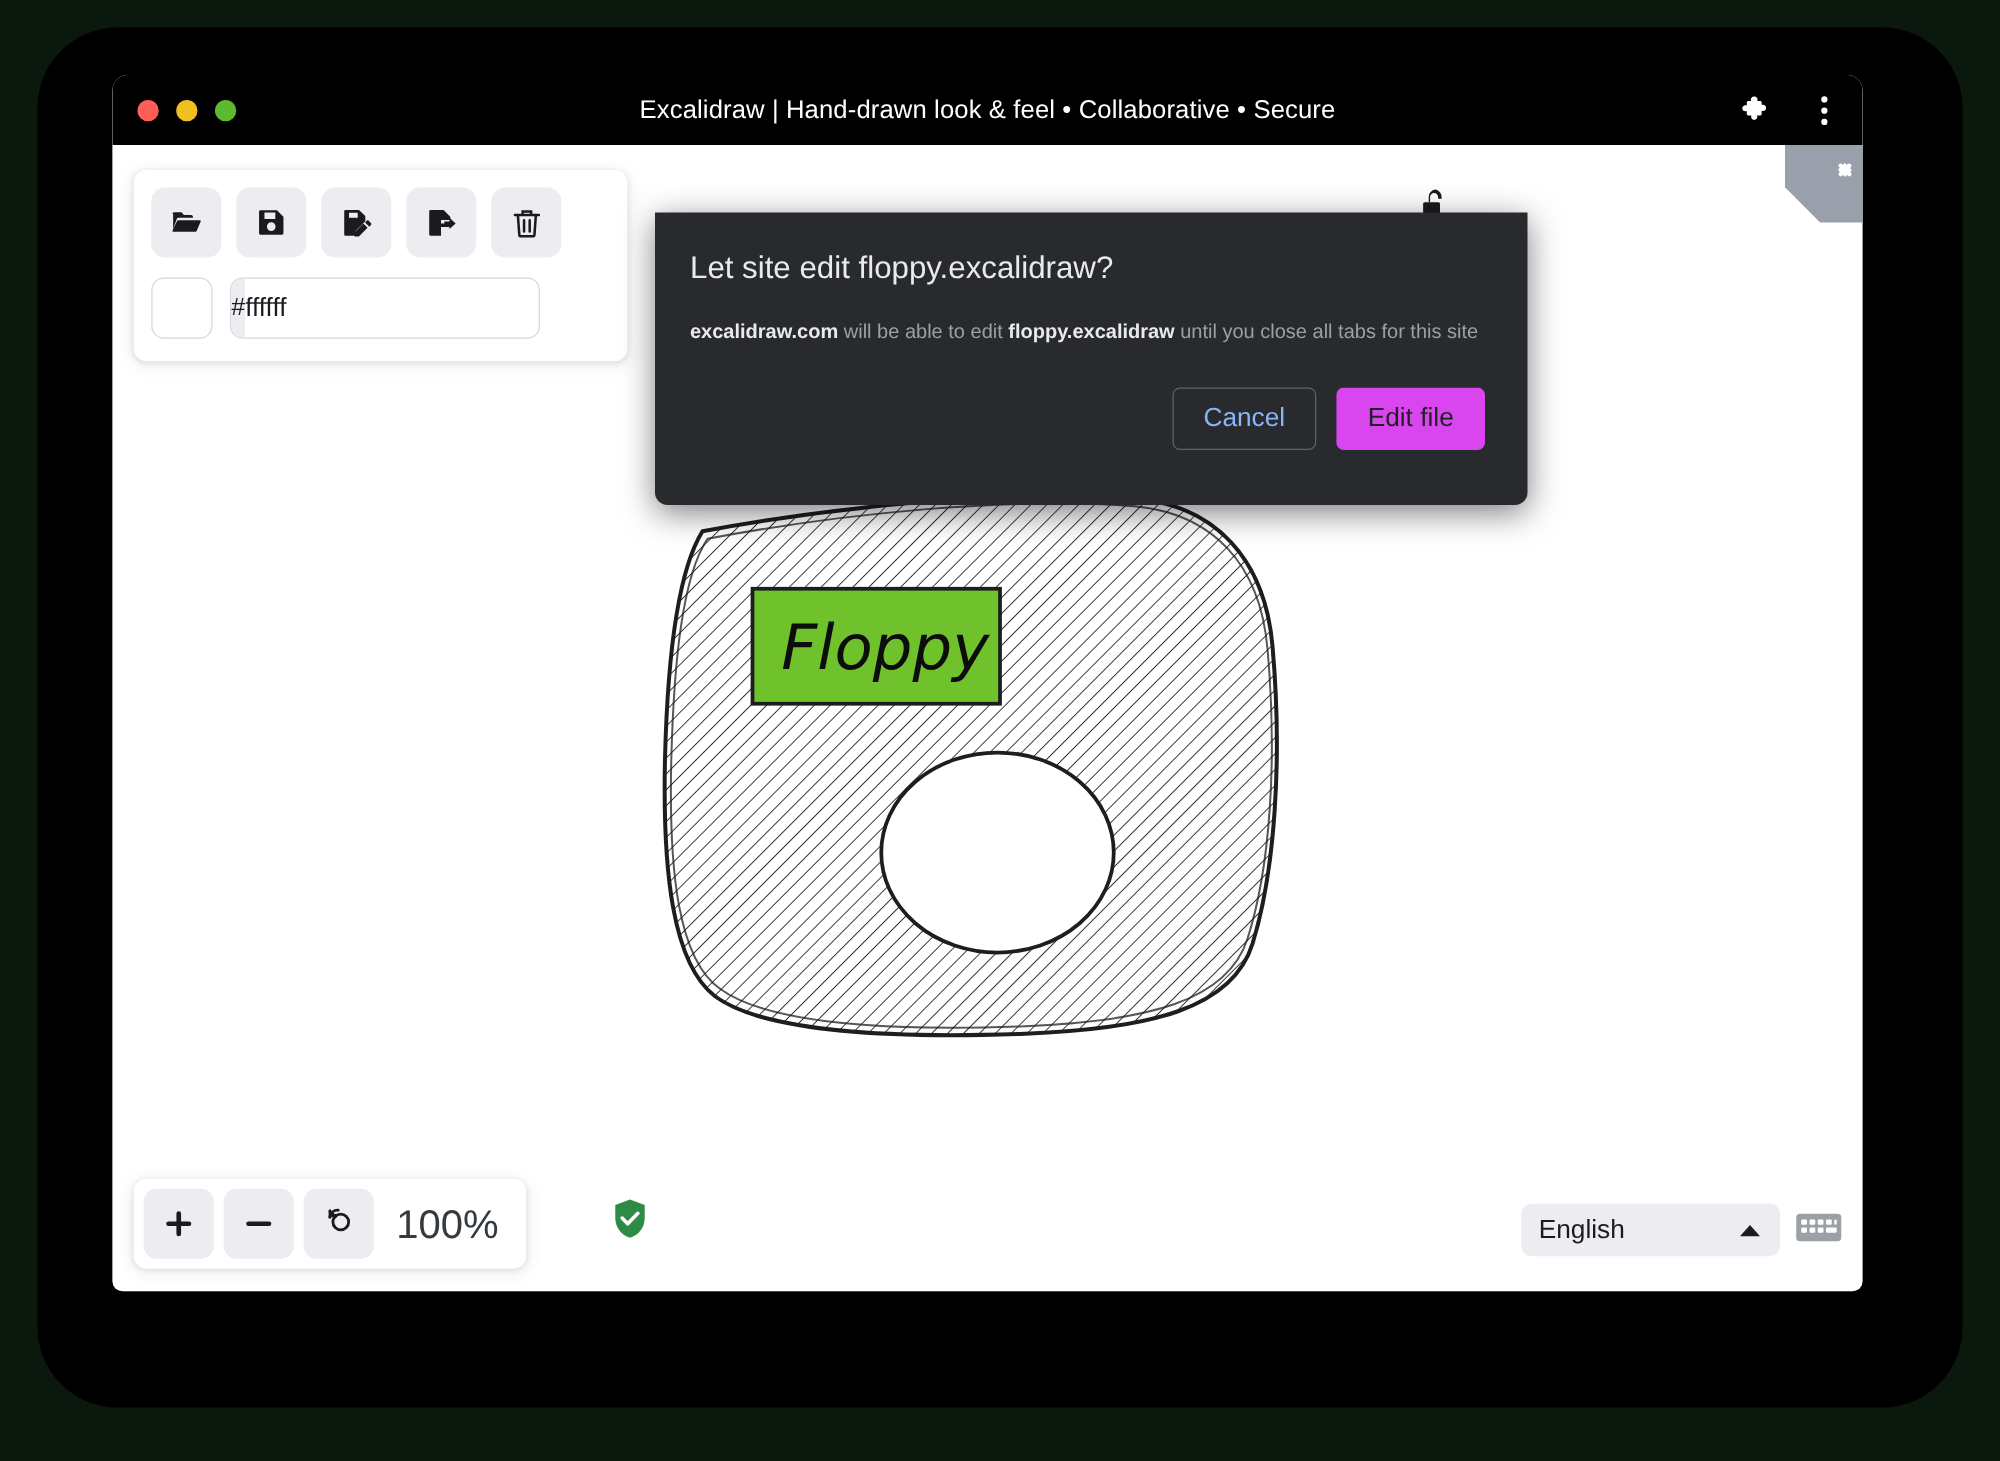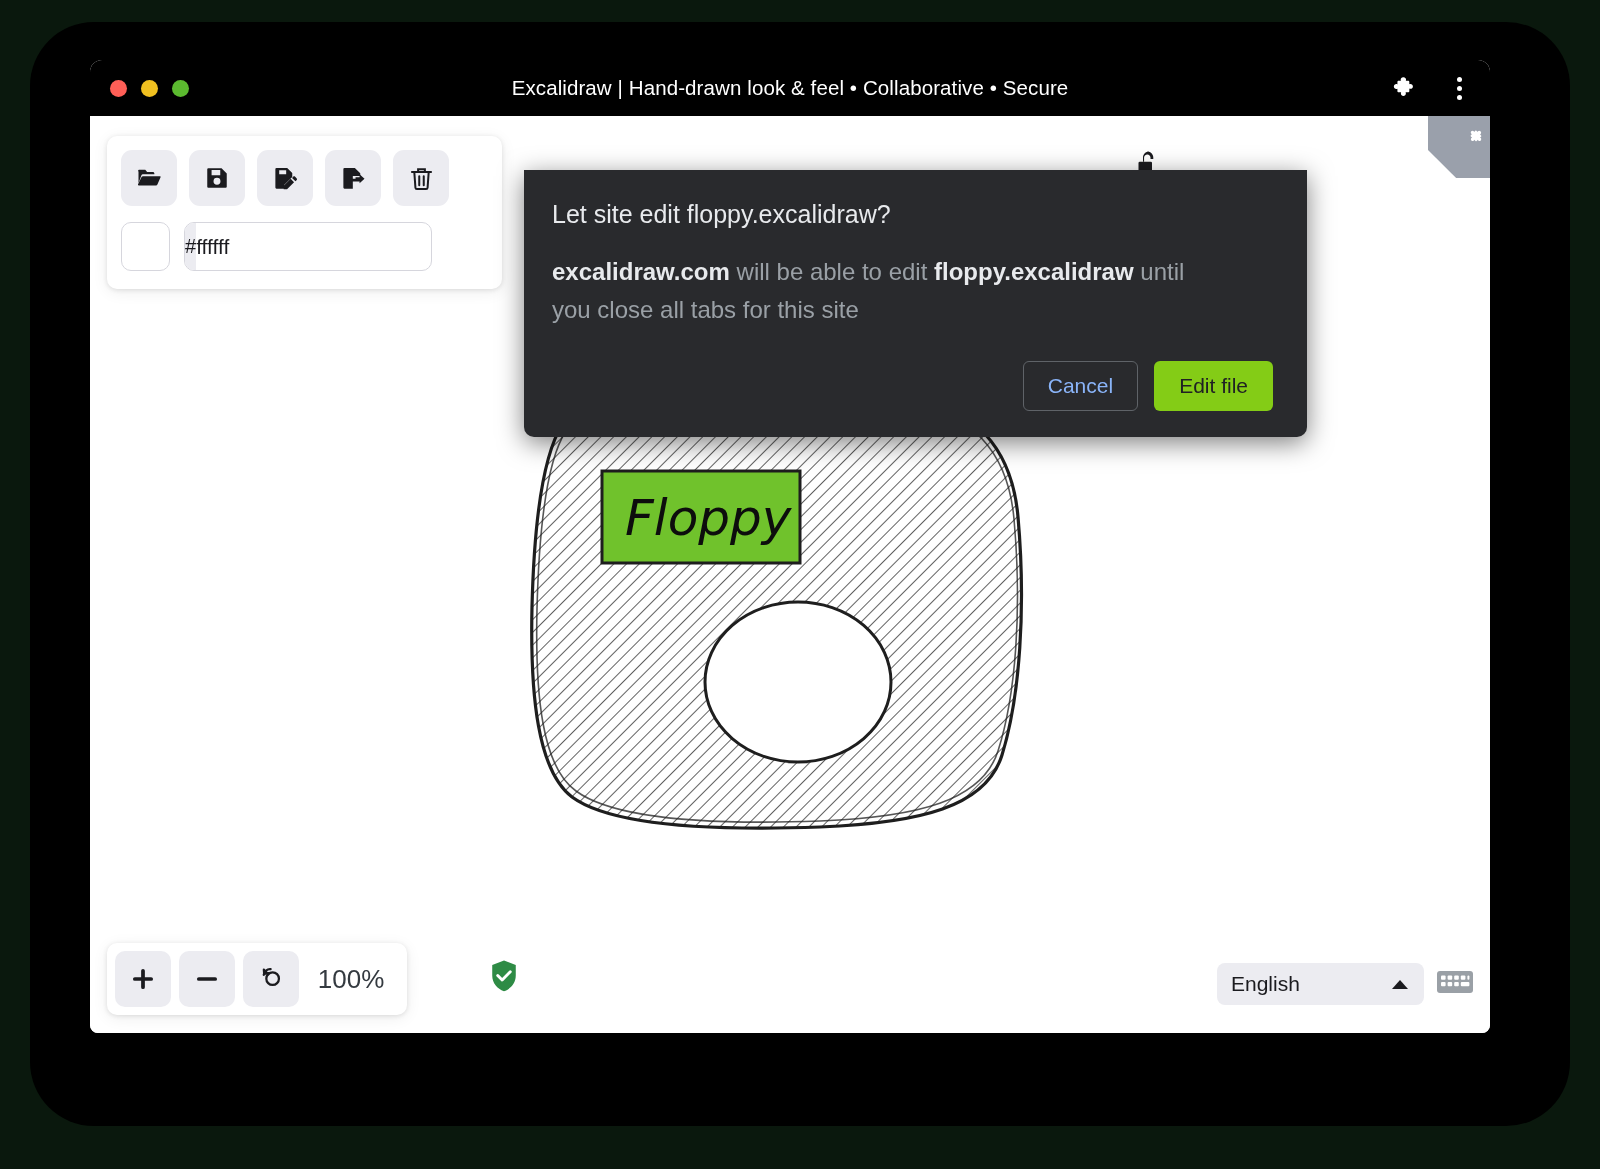--- a/index.html
+++ b/index.html
@@ -196,21 +196,21 @@
     gap: 8px;
   }
   .zoom-btn {
     width: 56px; height: 56px;
     background: #ececf1;
     border-radius: 10px;
     display: flex; align-items: center; justify-content: center;
     cursor: pointer;
   }
   #zoom-level {
-    font-size: 26px;
+    font-size: 32px;
     color: #343a40;
     padding: 0 14px 0 10px;
     min-width: 92px;
     text-align: center;
     cursor: pointer;
   }
   #shield-icon {
     position: absolute;
     left: 398px;
     bottom: 36px;
@@ -244,36 +244,36 @@
     border-left: 8px solid transparent;
     border-right: 8px solid transparent;
     border-bottom: 9px solid #1b1b1f;
   }
 
   
   #permission-dialog {
     position: absolute;
     left: 434px;
     top: 110px;
-    width: 783px;
+    width: 698px;
     background: #292a2d;
     border-radius: 0 0 10px 10px;
-    padding: 30px 34px 26px 28px;
+    padding: 30px 34px 44px 28px;
     box-shadow: 0 6px 26px rgba(0,0,0,.5);
     z-index: 50;
   }
   #dialog-title {
     color: #e8eaed;
     font-size: 25px;
     font-weight: 400;
     margin-bottom: 24px;
   }
   #dialog-body {
     color: #9aa0a6;
-    font-size: 24px;
+    font-size: 16px;
     line-height: 1.58;
     max-width: 640px;
     margin-top: 24px;
   }
   #dialog-body b { color: #e8eaed; font-weight: 700; }
   #dialog-actions {
     display: flex;
     justify-content: flex-end;
     gap: 16px;
     margin-top: 32px;
@@ -287,21 +287,21 @@
     padding: 0 24px;
     border: 1px solid transparent;
     text-align: center;
   }
   #cancel-btn {
     background: transparent;
     border-color: #5f6368;
     color: #8ab4f8;
   }
   #edit-file-btn {
-    background: #84cc16;
+    background: #d946ef;
     color: #202124;
     font-weight: 500;
   }
 </style>
 </head>
 <body>
 
 <div id="bezel"></div>
 
 <div id="browser-window">

